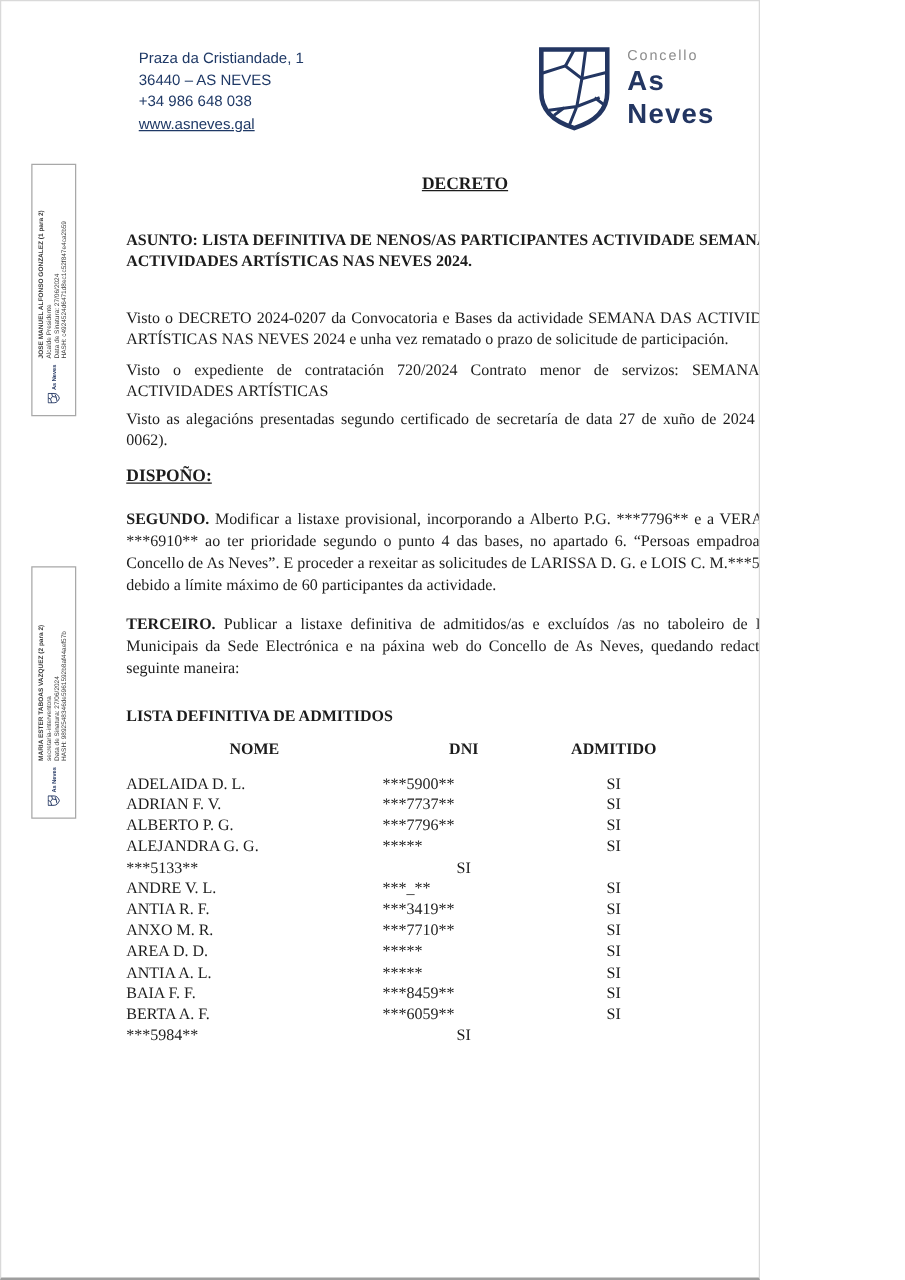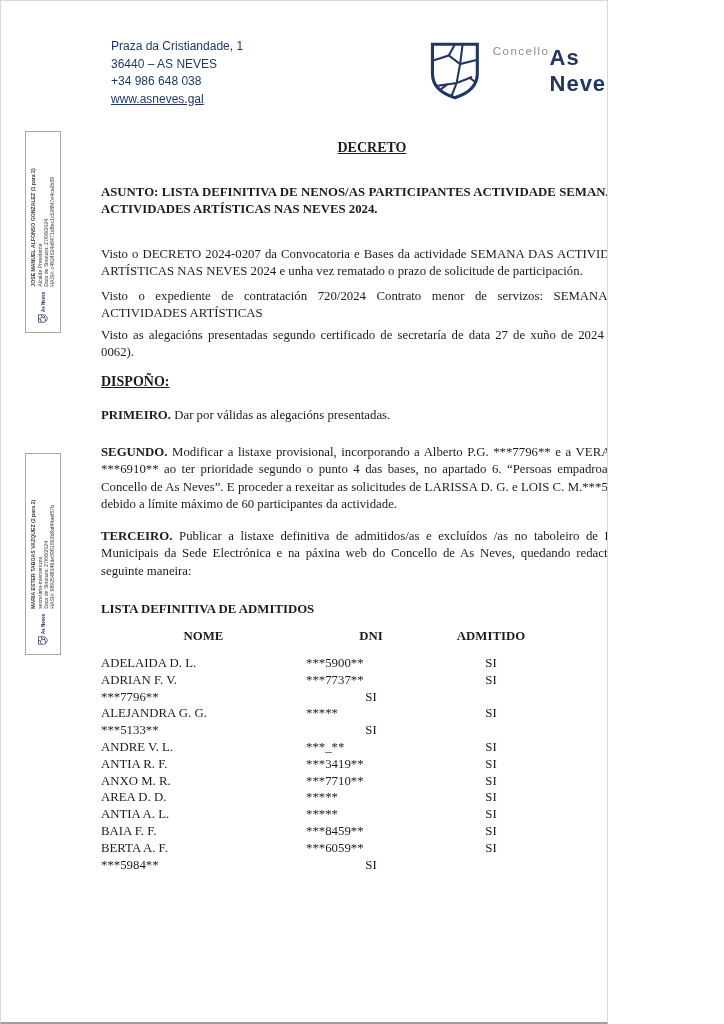--- a/index.html
+++ b/index.html
@@ -9,21 +9,21 @@
     border:1px solid #d9d9d9; border-bottom:2px solid #9e9e9e; box-sizing:border-box;
   }
   
   .addr{
     position:absolute; left:110px; top:37px;
     font-family:"Liberation Sans", sans-serif; font-size:12px; line-height:17.5px;
     color:#1f3966;
   }
   .addr a{color:#1f3966; text-decoration:underline; cursor:pointer; display:inline-block;}
   .logo{position:absolute; left:428px; top:36px; display:flex; align-items:center; gap:12px;}
-  .logo-texts{display:flex; }
+  .logo-texts{display:flex; flex-direction:column;}
   .logo-sub{
     font-family:"Liberation Sans", sans-serif; font-size:11.5px; color:#8c8c8c;
     letter-spacing:1.5px; margin-bottom:1px;
   }
   .logo-name{
     font-family:"Liberation Sans", sans-serif; font-size:22px; font-weight:700;
     color:#233662; letter-spacing:1px;
   }
   
   .content{position:absolute; left:100px; top:138px; width:542px; font-size:12.8px; line-height:17.5px;}
@@ -143,21 +143,20 @@
     <div class="doc-title"><span class="u">DECRETO</span></div>
 
     <p class="asunto">ASUNTO: LISTA DEFINITIVA DE NENOS/AS PARTICIPANTES ACTIVIDADE SEMANA DAS ACTIVIDADES ARTÍSTICAS NAS NEVES 2024.</p>
 
     <p class="p1">Visto o DECRETO 2024-0207 da Convocatoria e Bases da actividade SEMANA DAS ACTIVIDADES ARTÍSTICAS NAS NEVES 2024 e unha vez rematado o prazo de solicitude de participación.</p>
     <p class="p2">Visto o expediente de contratación 720/2024 Contrato menor de servizos: SEMANA DAS ACTIVIDADES ARTÍSTICAS</p>
     <p class="p3">Visto as alegacións presentadas segundo certificado de secretaría de data 27 de xuño de 2024 (2024-0062).</p>
 
     <div class="dispono"><span class="u">DISPOÑO:</span></div>
 
-    <p class="sec-primeiro"><b>PRIMEIRO.</b> <span>Dar por válidas as alegacións presentadas.</span></p>
     <p class="sec-segundo"><b>SEGUNDO.</b> <span>Modificar a listaxe provisional, incorporando a Alberto P.G. ***7796** e a VERA G. R. ***6910** ao ter prioridade segundo o punto 4 das bases, no apartado 6. “Persoas empadroadas no Concello de As Neves”. E proceder a rexeitar as solicitudes de LARISSA D. G. e LOIS C. M.***5090**, debido a límite máximo de 60 participantes da actividade.</span></p>
     <p class="sec-terceiro"><b>TERCEIRO.</b> <span>Publicar a listaxe definitiva de admitidos/as e excluídos /as no taboleiro de Edictos Municipais da Sede Electrónica e na páxina web do Concello de As Neves, quedando redactada da seguinte maneira:</span></p>
 
     <div class="list-title">LISTA DEFINITIVA DE ADMITIDOS</div>
 
     <div class="thead">
       <div class="h0">NOME</div>
       <div class="h1">DNI</div>
       <div class="h2">ADMITIDO</div>
     </div>
@@ -166,20 +165,21 @@
           <div class="c0">ADELAIDA D. L.</div>
           <div class="c1">***5900**</div>
           <div class="c2">SI</div>
         </div>
         <div class="trow">
           <div class="c0">ADRIAN F. V.</div>
           <div class="c1">***7737**</div>
           <div class="c2">SI</div>
         </div>
         <div class="trow">
+          <div class="c0">ALBERTO P. G.</div>
           <div class="c1">***7796**</div>
           <div class="c2">SI</div>
         </div>
         <div class="trow">
           <div class="c0">ALEJANDRA G. G.</div>
           <div class="c1">*****</div>
           <div class="c2">SI</div>
         </div>
         <div class="trow">
           <div class="c1">***5133**</div>

